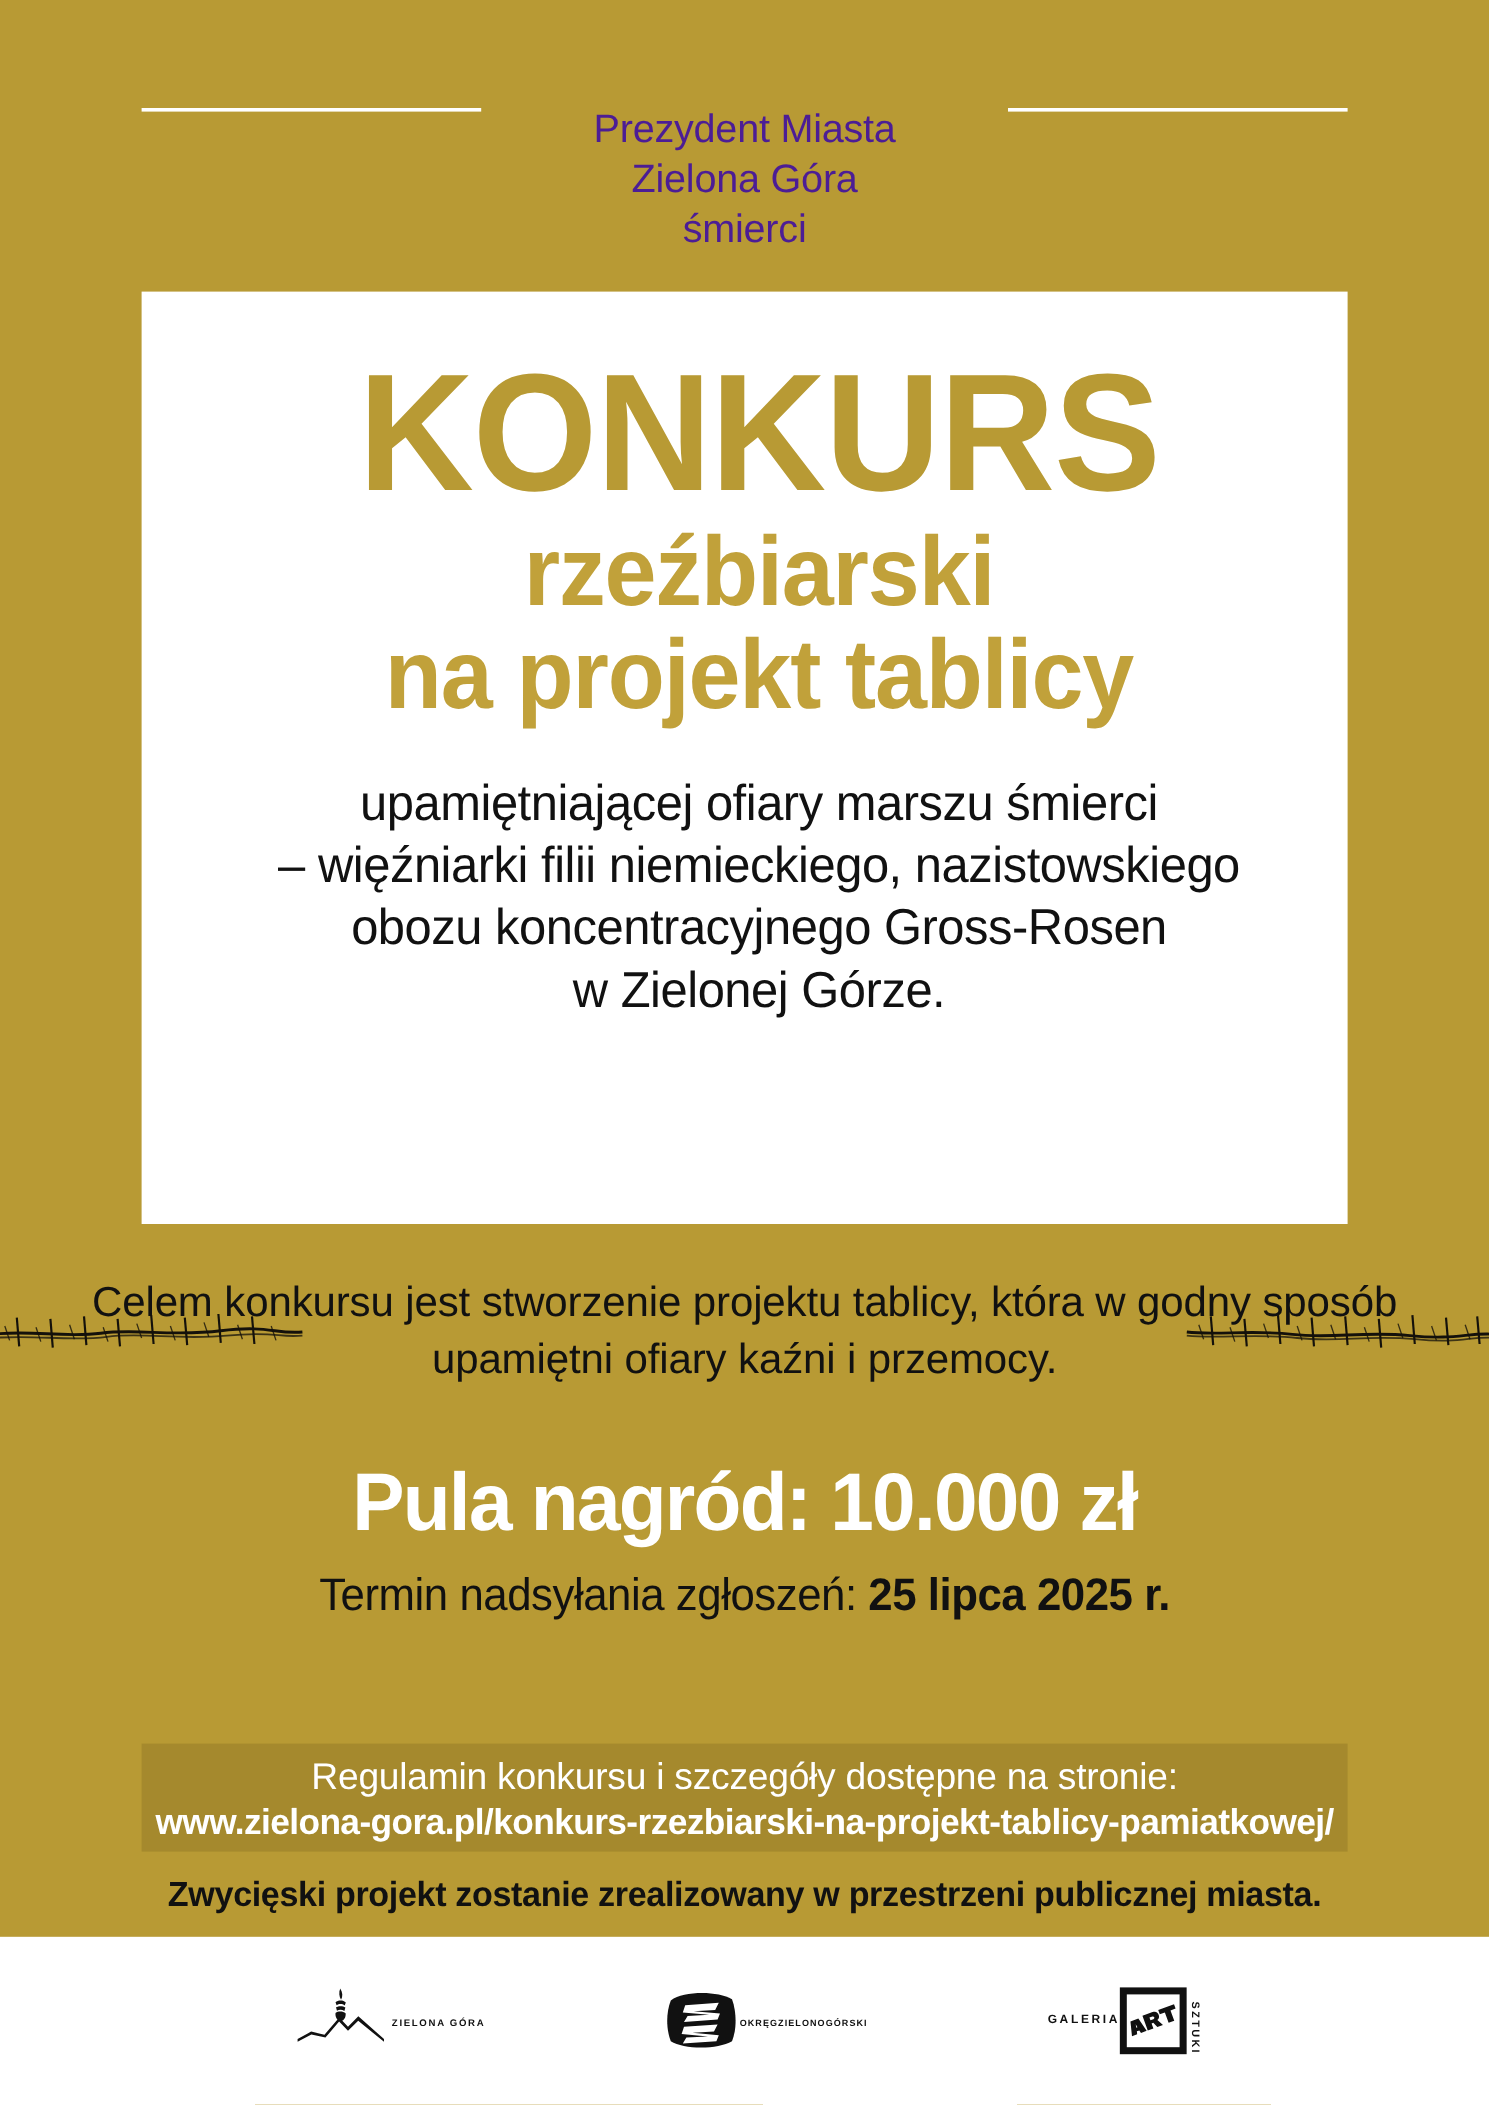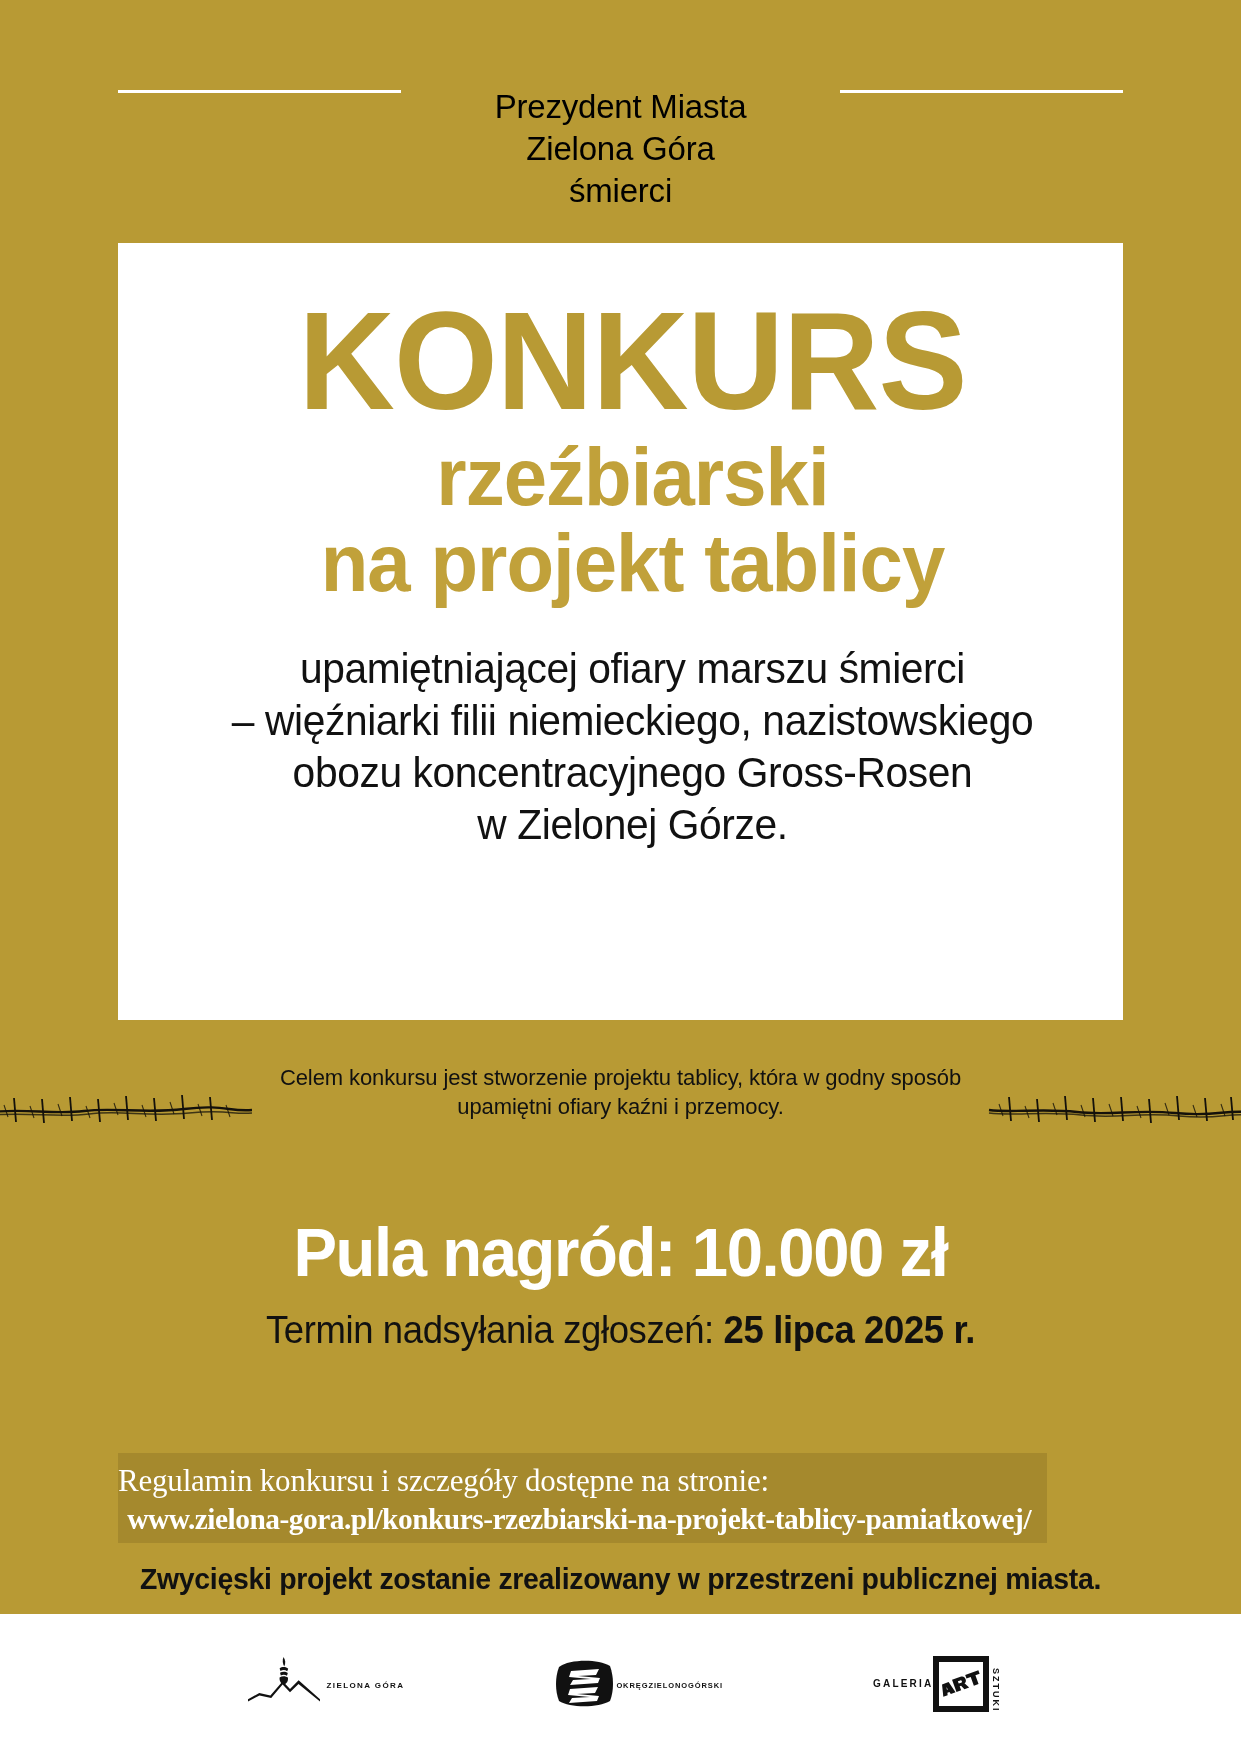--- a/index.html
+++ b/index.html
@@ -30,21 +30,21 @@
   .rule.left  { left: 118px;  width: 283px; }
   .rule.right { right: 118px; width: 283px; }
 
   
   .header {
     position: absolute;
     top: 86px;
     left: 0;
     width: 100%;
     text-align: center;
-    color: #000000;
+    color: #4c1d95;
     font-size: 33px;
     line-height: 1.28;
     font-weight: 400;
     letter-spacing: -0.2px;
   }
   .header div { white-space: pre; }
 
   
   .card {
     position: absolute;
@@ -97,21 +97,21 @@
   .card-body div { white-space: pre; }
 
   
   .goal {
     position: absolute;
     top: 1063px;
     left: 0;
     width: 100%;
     text-align: center;
     color: #111111;
-    font-size: 22px;
+    font-size: 35px;
     line-height: 1.33;
     font-weight: 400;
     letter-spacing: -0.1px;
   }
   .goal div { white-space: pre; }
 
   
   .wire {
     position: absolute;
     top: 1088px;
@@ -148,27 +148,26 @@
     letter-spacing: -0.4px;
     transform: scaleX(0.96);
   }
   .deadline .bold { font-weight: 800; }
 
   
   .band {
     position: absolute;
     left: 118px;
     top: 1453px;
-    width: 929px;
+    width: 1005px;
     height: 90px;
     background: rgba(122, 100, 30, 0.30);
     box-sizing: border-box;
-    text-align: left;
+    text-align: center;
     padding-top: 9px;
-    font-family: Liberation Serif, serif;
   }
   .band-line1 {
     color: #ffffff;
     font-size: 31px;
     line-height: 1.22;
     font-weight: 400;
     letter-spacing: -0.2px;
   }
   .band-line2 {
     color: #ffffff;

